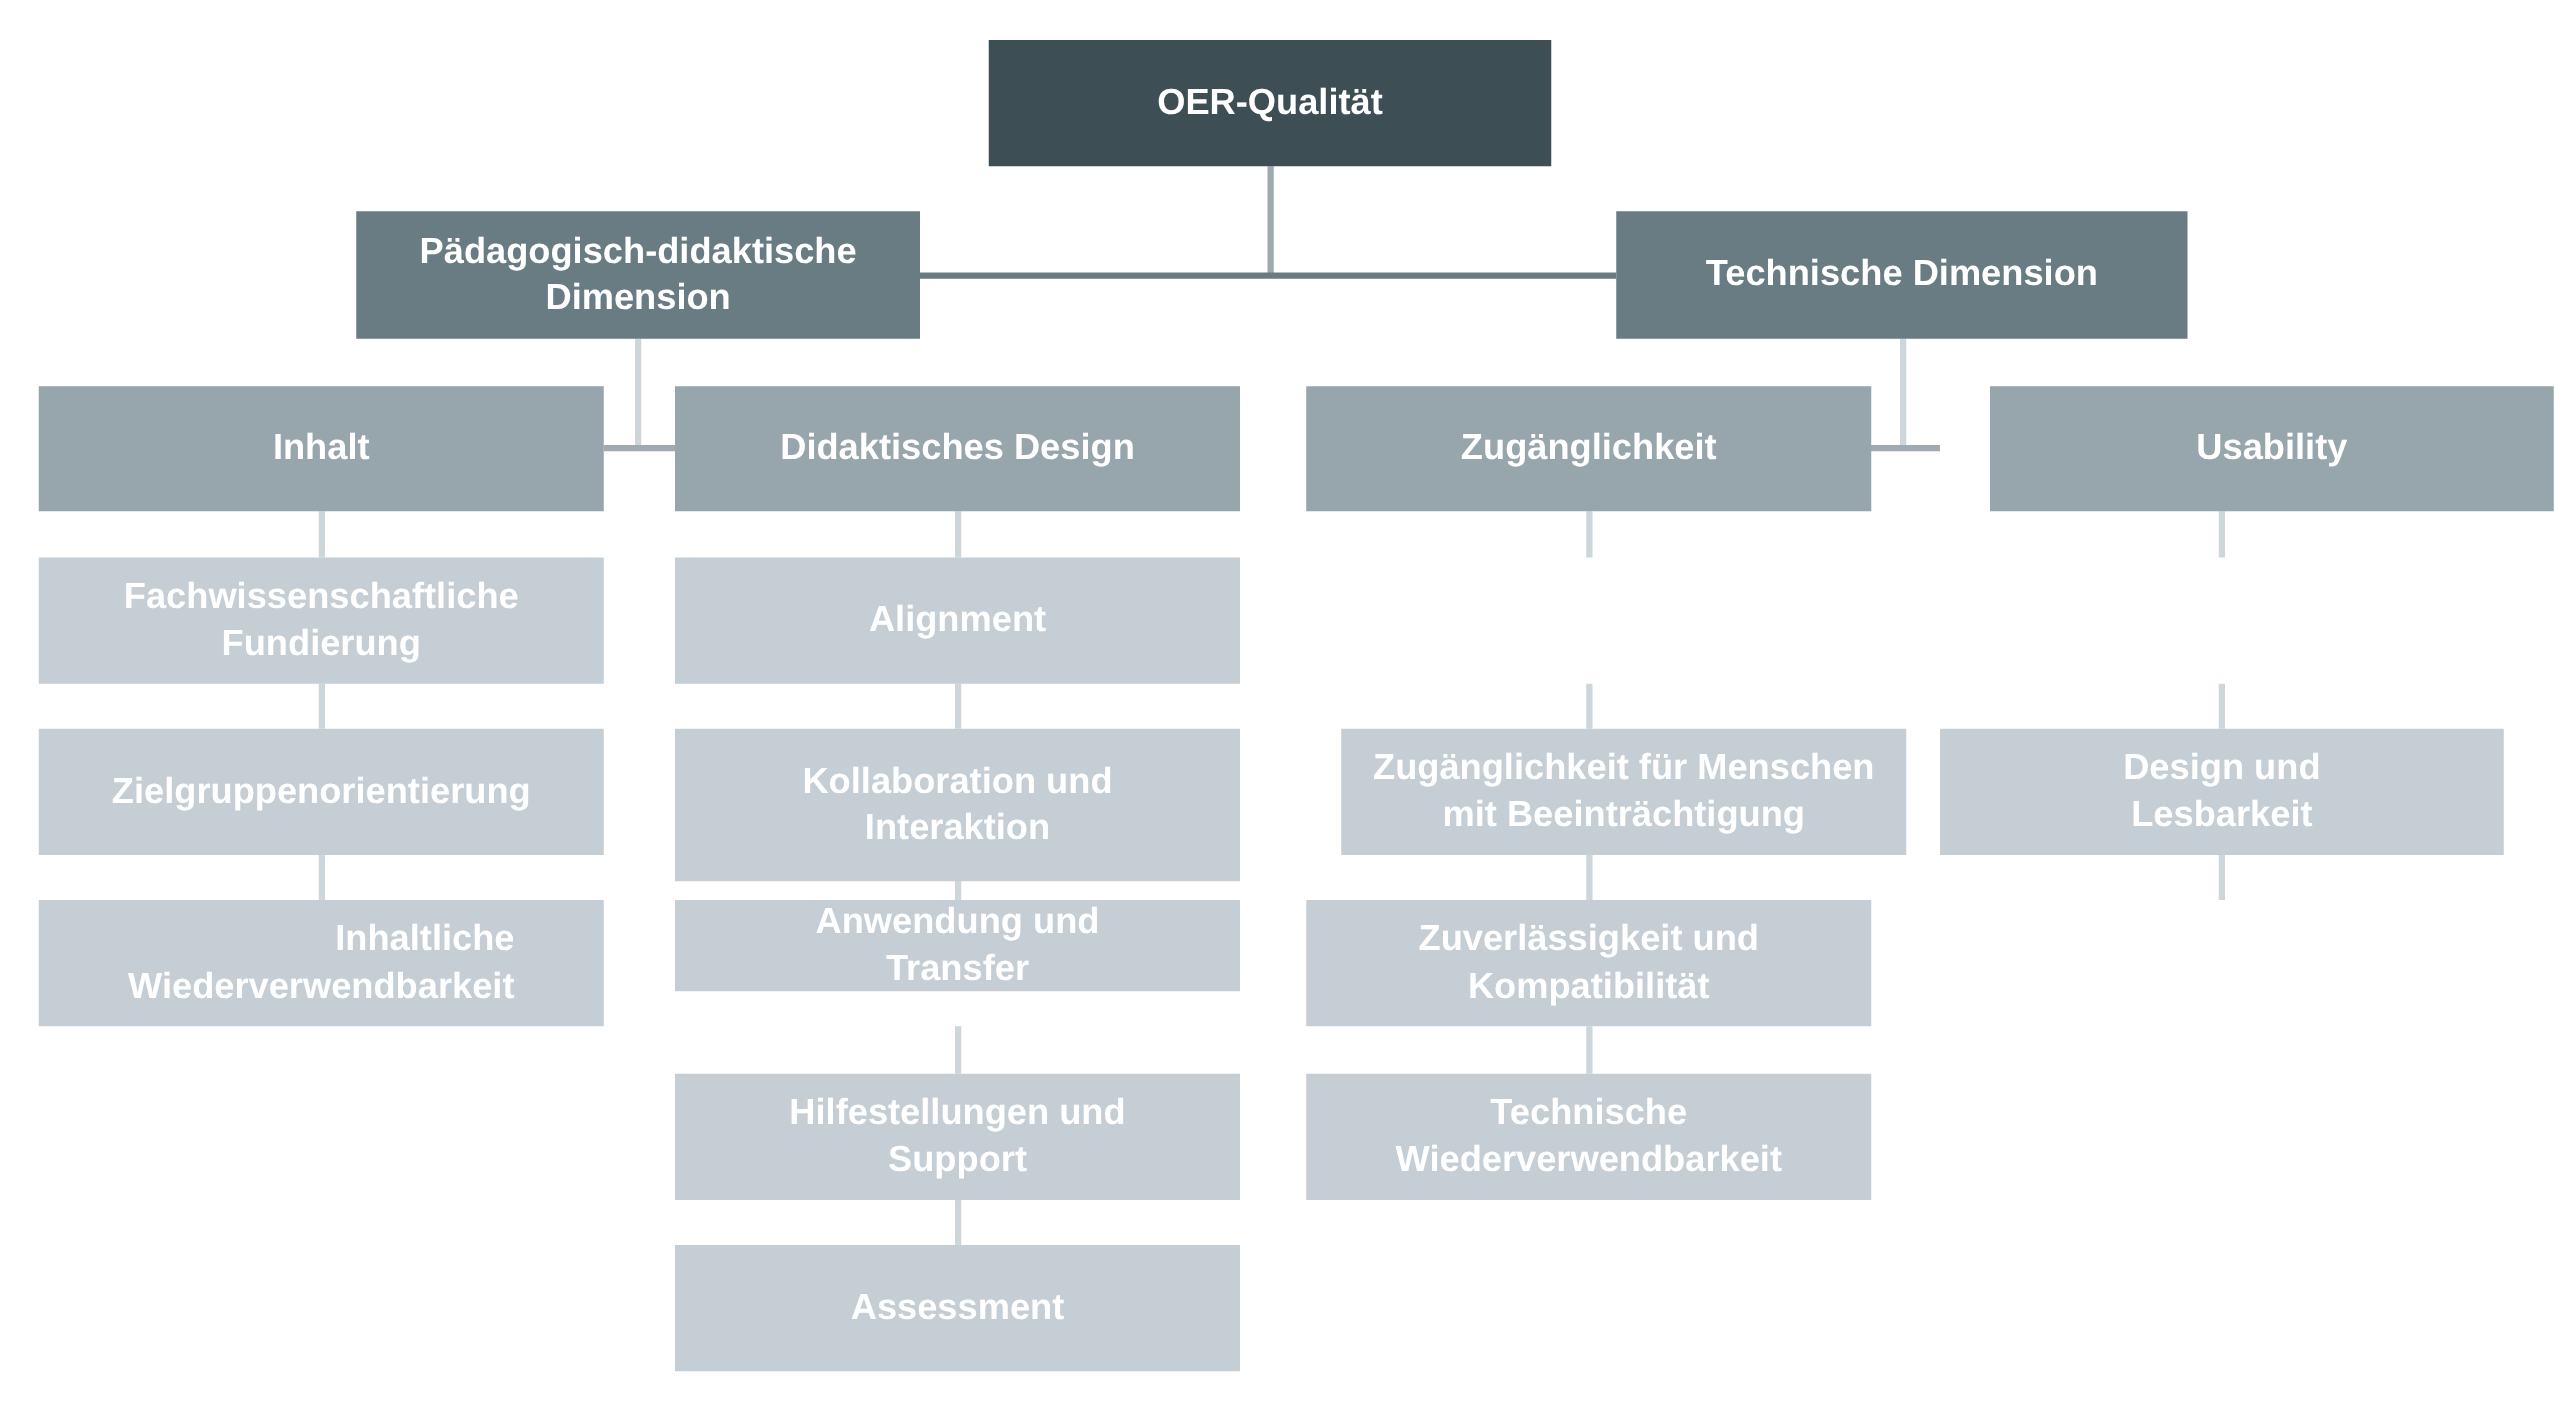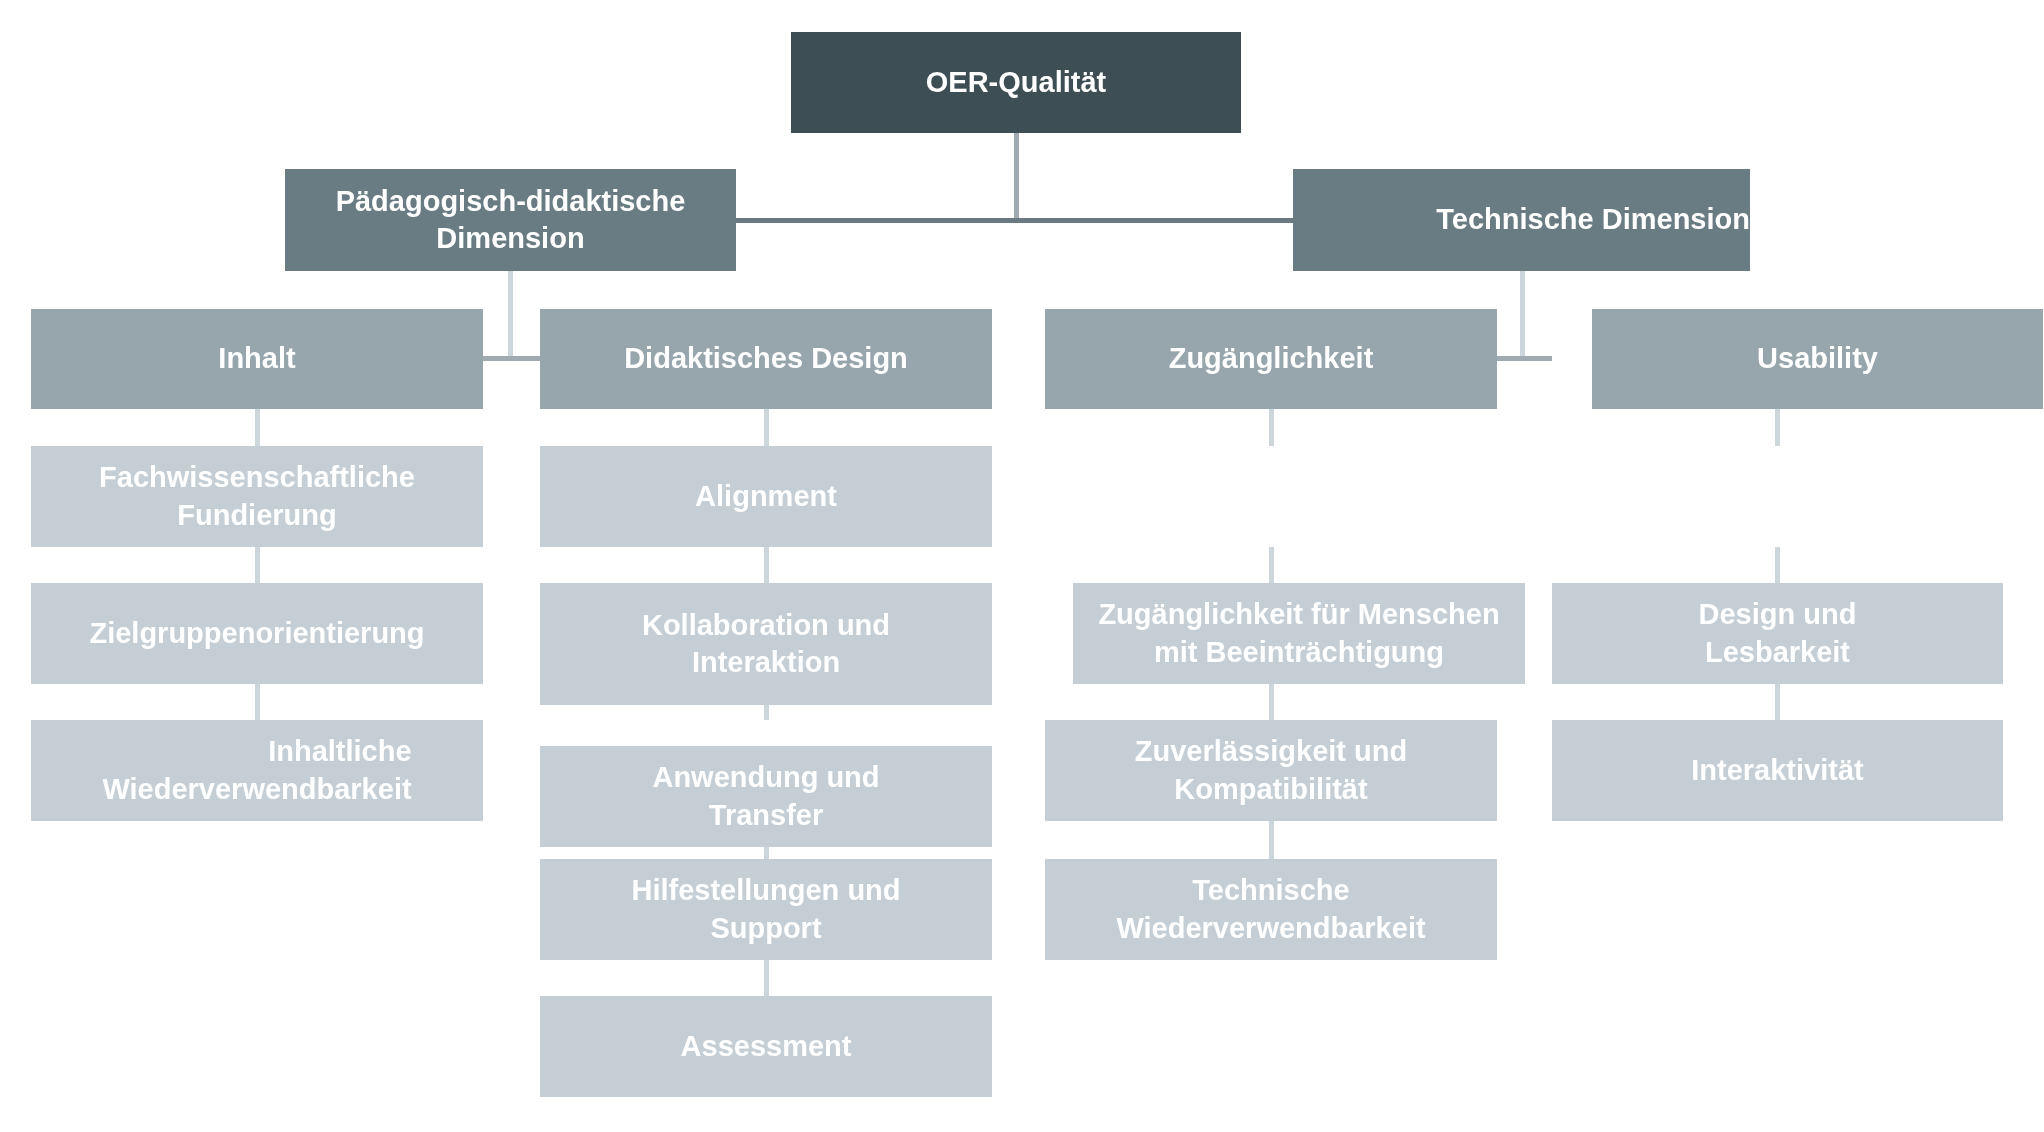--- a/index.html
+++ b/index.html
@@ -64,21 +64,21 @@
   <div class="conn conn-light" style="left:1775px;top:684px;width:5px;height:36px;"></div>
 
   <div class="node lvl-root" style="left:791px;top:32px;width:450px;height:101px;">
     <span>OER-Qualität</span>
   </div>
 
   <div class="node lvl-dim" style="left:285px;top:169px;width:451px;height:102px;">
     <span>Pädagogisch-didaktische
 Dimension</span>
   </div>
-  <div class="node lvl-dim" style="left:1293px;top:169px;width:457px;height:102px;justify-content:flex-end;">
+  <div class="node lvl-dim" style="left:1293px;top:169px;width:457px;height:102px;">
     <span>Technische Dimension</span>
   </div>
 
   <div class="node lvl-head" style="left:31px;top:309px;width:452px;height:100px;">
     <span>Inhalt</span>
   </div>
   <div class="node lvl-head" style="left:540px;top:309px;width:452px;height:100px;">
     <span>Didaktisches Design</span>
   </div>
   <div class="node lvl-head" style="left:1045px;top:309px;width:452px;height:100px;">
@@ -100,21 +100,21 @@
 Wiederverwendbarkeit</span>
   </div>
 
   <div class="node lvl-child" style="left:540px;top:446px;width:452px;height:101px;">
     <span>Alignment</span>
   </div>
   <div class="node lvl-child" style="left:540px;top:583px;width:452px;height:122px;">
     <span>Kollaboration und
 Interaktion</span>
   </div>
-  <div class="node lvl-child" style="left:540px;top:746px;width:452px;height:101px;">
+  <div class="node lvl-child" style="left:540px;top:720px;width:452px;height:73px;">
     <span>Anwendung und
 Transfer</span>
   </div>
   <div class="node lvl-child" style="left:540px;top:859px;width:452px;height:101px;">
     <span>Hilfestellungen und
 Support</span>
   </div>
   <div class="node lvl-child" style="left:540px;top:996px;width:452px;height:101px;">
     <span>Assessment</span>
   </div>
@@ -129,17 +129,14 @@
   </div>
   <div class="node lvl-child" style="left:1045px;top:859px;width:452px;height:101px;">
     <span>Technische
 Wiederverwendbarkeit</span>
   </div>
 
   <div class="node lvl-child" style="left:1552px;top:583px;width:451px;height:101px;">
     <span>Design und
 Lesbarkeit</span>
   </div>
-  <div class="node lvl-child" style="left:1552px;top:720px;width:451px;height:101px;">
-    <span>Interaktivität</span>
-  </div>
 
 </div>
 
 </body></html>

